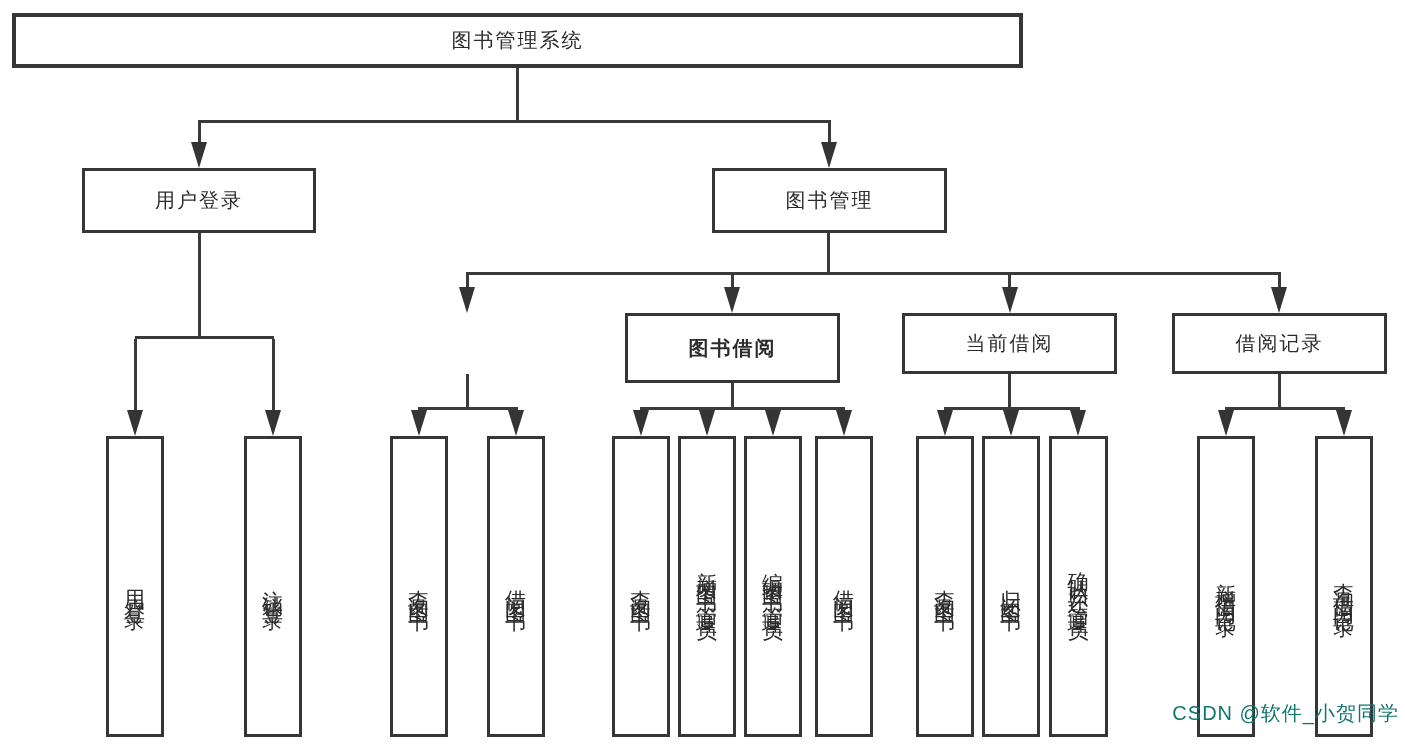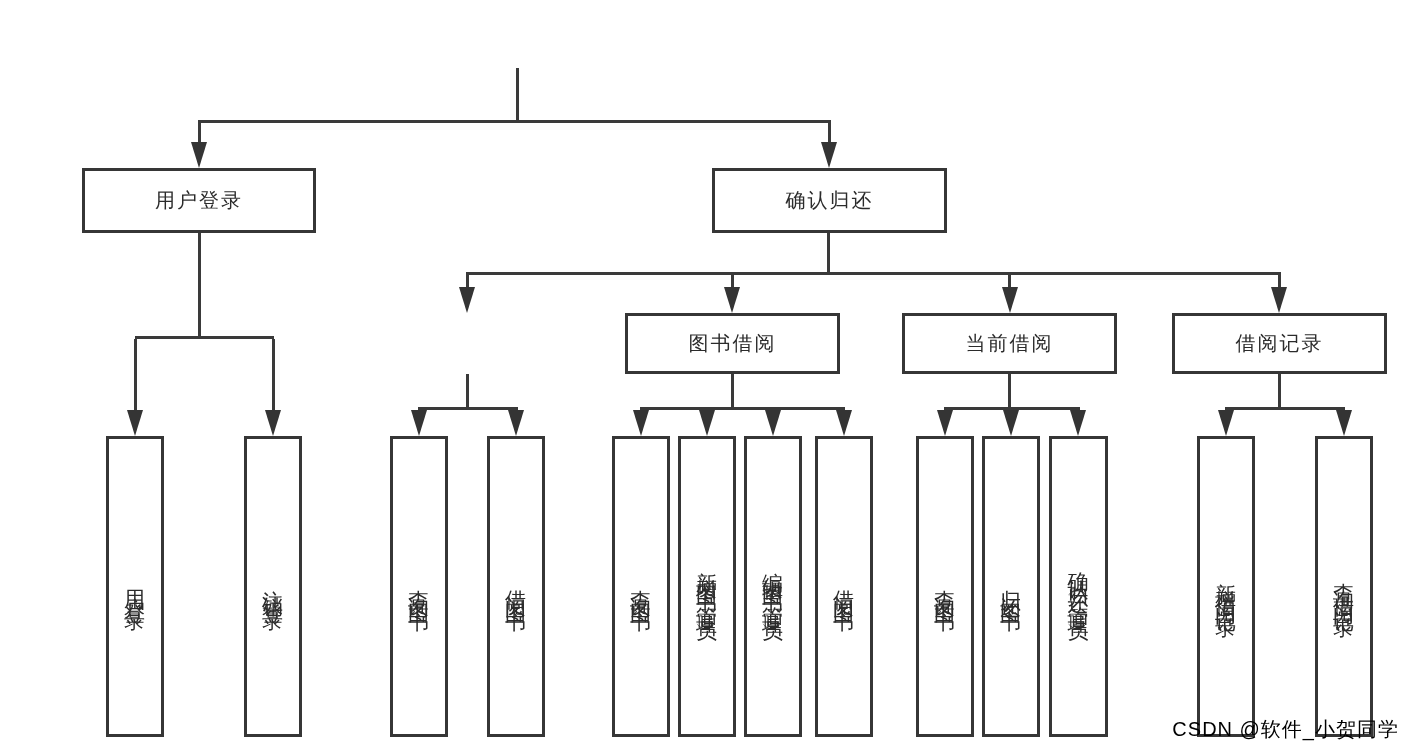--- a/index.html
+++ b/index.html
@@ -45,67 +45,70 @@
     width: 0;
     height: 0;
     border-left: 8px solid transparent;
     border-right: 8px solid transparent;
     border-top: 26px solid #343434;
     z-index: 1;
   }
   .watermark {
     position: absolute;
     right: 6px;
-    bottom: 4px;
+    bottom: 20px;
     font-size: 20px;
-    color: #000000;
+    color: #0f766e;
     letter-spacing: 1px;
     z-index: 3;
     white-space: nowrap;
   }
 </style>
 </head>
 <body>
 
 <div id="canvas">
 
+  <div class="box h root" style="left:12px; top:13px; width:1011px; height:55px;">
+    <span>图书管理系统</span>
+  </div>
 
   <div class="line" style="left:516px; top:68px; width:3px; height:53px;"></div>
   <div class="line" style="left:198px; top:120px; width:633px; height:3px;"></div>
   <div class="line" style="left:198px; top:123px; width:3px; height:19px;"></div>
   <div class="line" style="left:828px; top:123px; width:3px; height:19px;"></div>
   <div class="arrow" style="left:191px; top:142px;"></div>
   <div class="arrow" style="left:821px; top:142px;"></div>
 
   <div class="box h" style="left:82px; top:168px; width:234px; height:65px;">
     <span>用户登录</span>
   </div>
   <div class="box h" style="left:712px; top:168px; width:235px; height:65px;">
-    <span>确认归还</span>
+    <span>图书管理</span>
   </div>
 
   <div class="line" style="left:198px; top:233px; width:3px; height:103px;"></div>
   <div class="line" style="left:135px; top:336px; width:139px; height:3px;"></div>
   <div class="line" style="left:134px; top:339px; width:3px; height:71px;"></div>
   <div class="line" style="left:272px; top:339px; width:3px; height:71px;"></div>
   <div class="arrow" style="left:127px; top:410px;"></div>
   <div class="arrow" style="left:265px; top:410px;"></div>
 
   <div class="line" style="left:827px; top:233px; width:3px; height:39px;"></div>
   <div class="line" style="left:466px; top:272px; width:815px; height:3px;"></div>
   <div class="line" style="left:466px; top:275px; width:3px; height:12px;"></div>
   <div class="line" style="left:731px; top:275px; width:3px; height:12px;"></div>
   <div class="line" style="left:1008px; top:275px; width:3px; height:12px;"></div>
   <div class="line" style="left:1278px; top:275px; width:3px; height:12px;"></div>
   <div class="arrow" style="left:459px; top:287px;"></div>
   <div class="arrow" style="left:724px; top:287px;"></div>
   <div class="arrow" style="left:1002px; top:287px;"></div>
   <div class="arrow" style="left:1271px; top:287px;"></div>
 
-  <div class="box h" style="left:625px; top:313px; width:215px; height:61px;">
+  <div class="box h" style="left:625px; top:313px; width:215px; height:70px;font-weight:bold;">
     <span>图书借阅</span>
   </div>
   <div class="box h" style="left:1172px; top:313px; width:215px; height:61px;">
     <span>借阅记录</span>
   </div>
   <div class="box h" style="left:902px; top:313px; width:215px; height:61px;">
     <span>当前借阅</span>
   </div>
 
   <div class="line" style="left:466px; top:374px; width:3px; height:33px;"></div>

